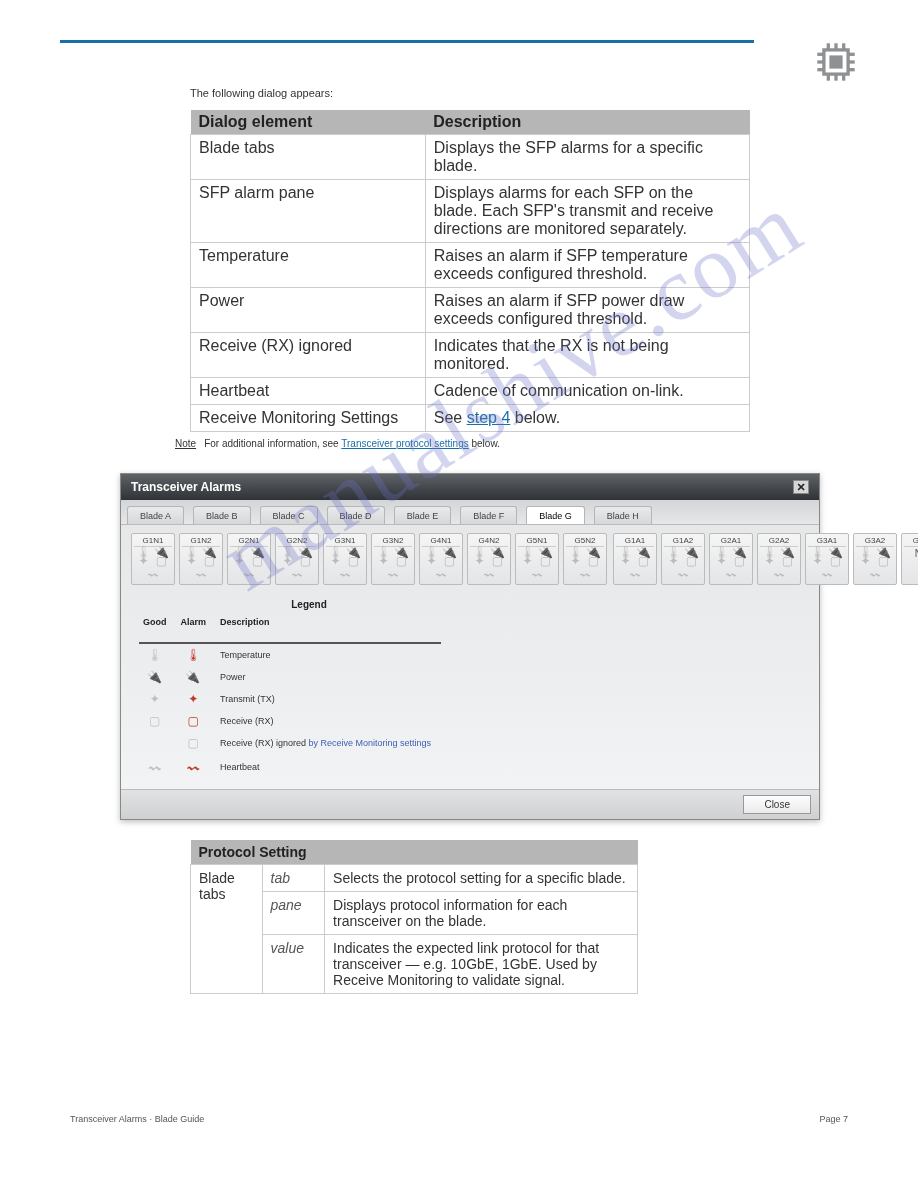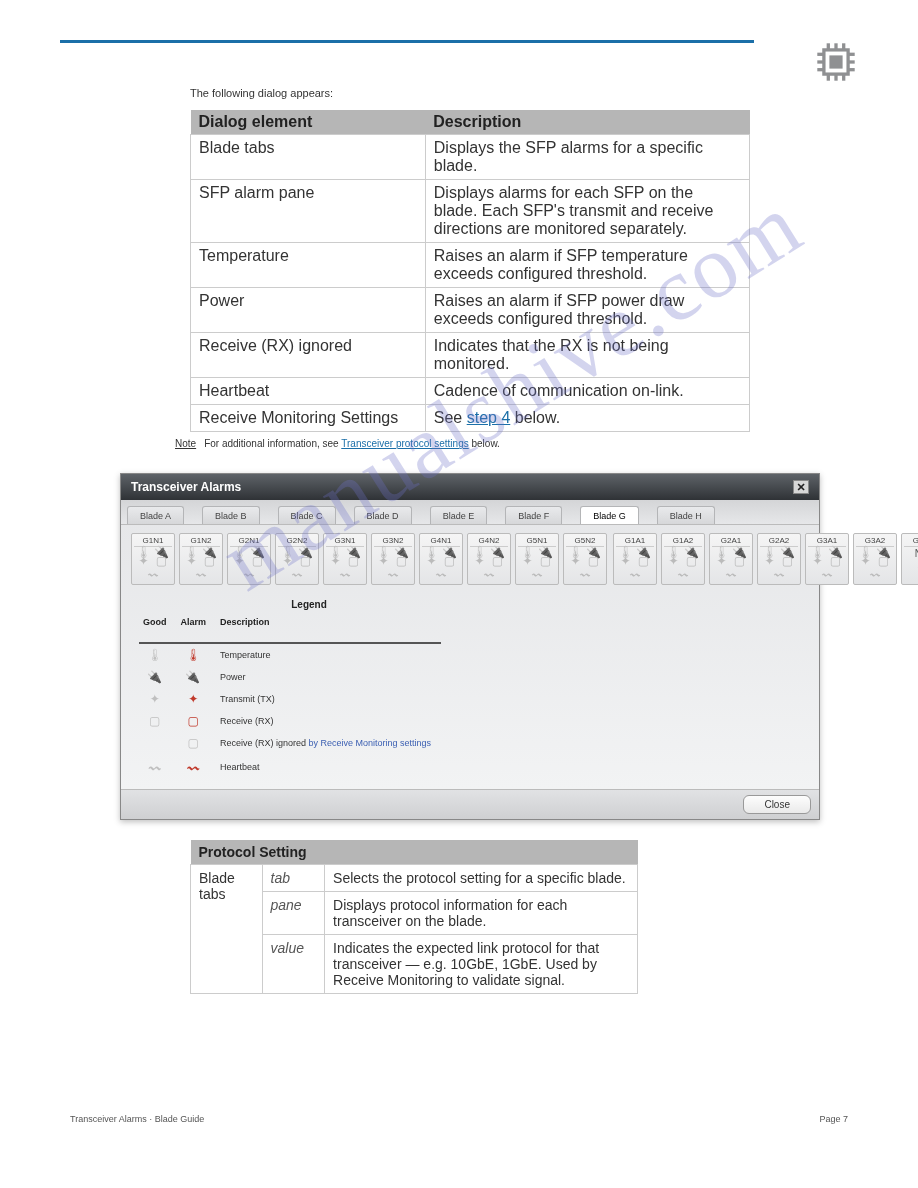--- a/index.html
+++ b/index.html
@@ -85,21 +85,21 @@
     font-size: 11px; font-weight:bold;
     border:1px solid #888;
   }
   .dlg-body {
     background: linear-gradient(#e5e6e8,#f2f3f4);
     padding: 0 0 10px 0;
   }
   .dlg-tabs {
     display:flex;
     padding: 6px 6px 0 6px;
-    gap: 18px;
+    gap: 9px;
     background: linear-gradient(#d4d5d7,#e6e7e9);
     border-bottom: 1px solid #bbb;
   }
   .dlg-tab {
     padding: 4px 12px 3px;
     font-size: 9px;
     color: #444;
     background: linear-gradient(#e9eaec,#d6d7d9);
     border: 1px solid #b4b5b7;
     border-bottom: none;
@@ -164,21 +164,21 @@
     border-top:1px solid #bbb;
     padding: 5px 8px;
     text-align: right;
   }
   .btn {
     display:inline-block;
     padding: 3px 20px;
     font-size: 10px;
     background: linear-gradient(#fdfdfd,#eaeaea);
     border:1px solid #999;
-    border-radius: 6px;
+    border-radius: 0;
     color:#333;
   }
 
   
   table.proto {
     margin: 20px 60px 0 130px;
     border-collapse: collapse;
     width: 448px;
     font-size: 14px;
   }

